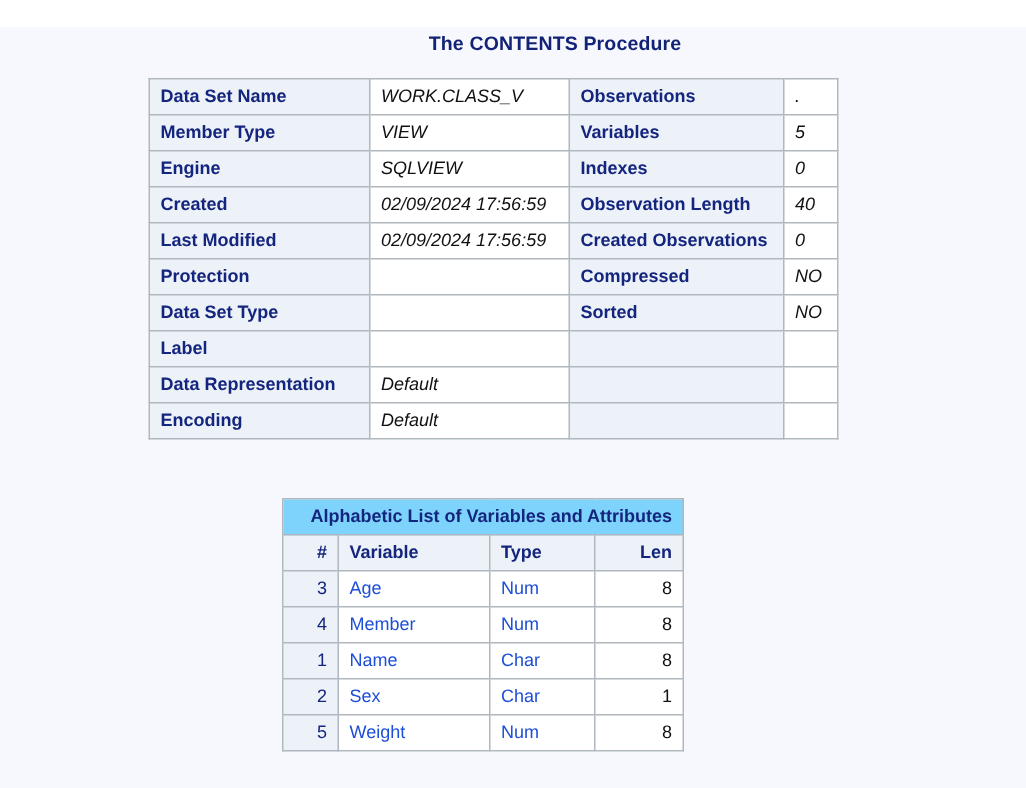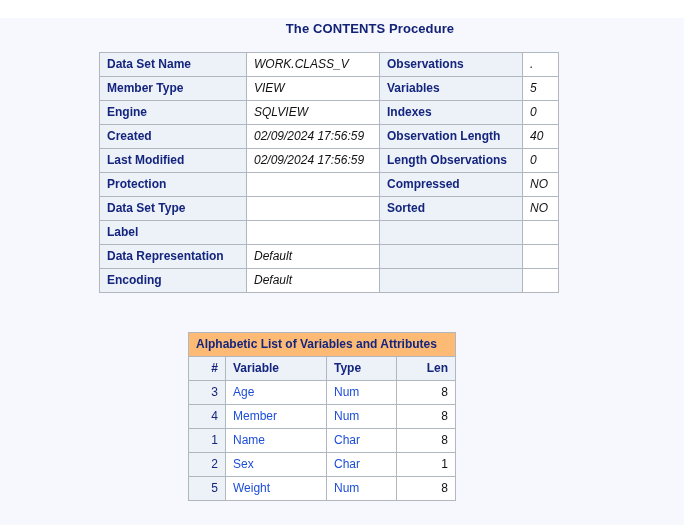--- a/index.html
+++ b/index.html
@@ -72,24 +72,24 @@
   .attr-wrap td.c4 { width: 21px; }
 
   
   .vars-wrap {
     position: absolute;
     left: 188px;
     top: 314px;
   }
   .vars-wrap table.sas { }
   .caption-cell {
-    background: #fdba74;
-    color: #14257e;
-    font-weight: bold;
-    text-align: left;
+    background: #7dd3fc;
+    color: #14257e;
+    font-weight: bold;
+    text-align: right;
     font-size: 12px;
     padding: 5px 8px 6px 8px;
   }
   th.col-h {
     background: #edf1f8;
     color: #14257e;
     font-weight: bold;
   }
   th.col-num { text-align: right; width: 22px; }
   th.col-var { text-align: left;  width: 86px; }
@@ -135,21 +135,21 @@
         </tr>
         <tr>
           <td class="hdr c1">Created</td>
           <td class="val c2">02/09/2024 17:56:59</td>
           <td class="hdr c3">Observation Length</td>
           <td class="val c4">40</td>
         </tr>
         <tr>
           <td class="hdr c1">Last Modified</td>
           <td class="val c2">02/09/2024 17:56:59</td>
-          <td class="hdr c3">Length Observations</td>
+          <td class="hdr c3">Created Observations</td>
           <td class="val c4">0</td>
         </tr>
         <tr>
           <td class="hdr c1">Protection</td>
           <td class="val c2">&nbsp;</td>
           <td class="hdr c3">Compressed</td>
           <td class="val c4">NO</td>
         </tr>
         <tr>
           <td class="hdr c1">Data Set Type</td>

